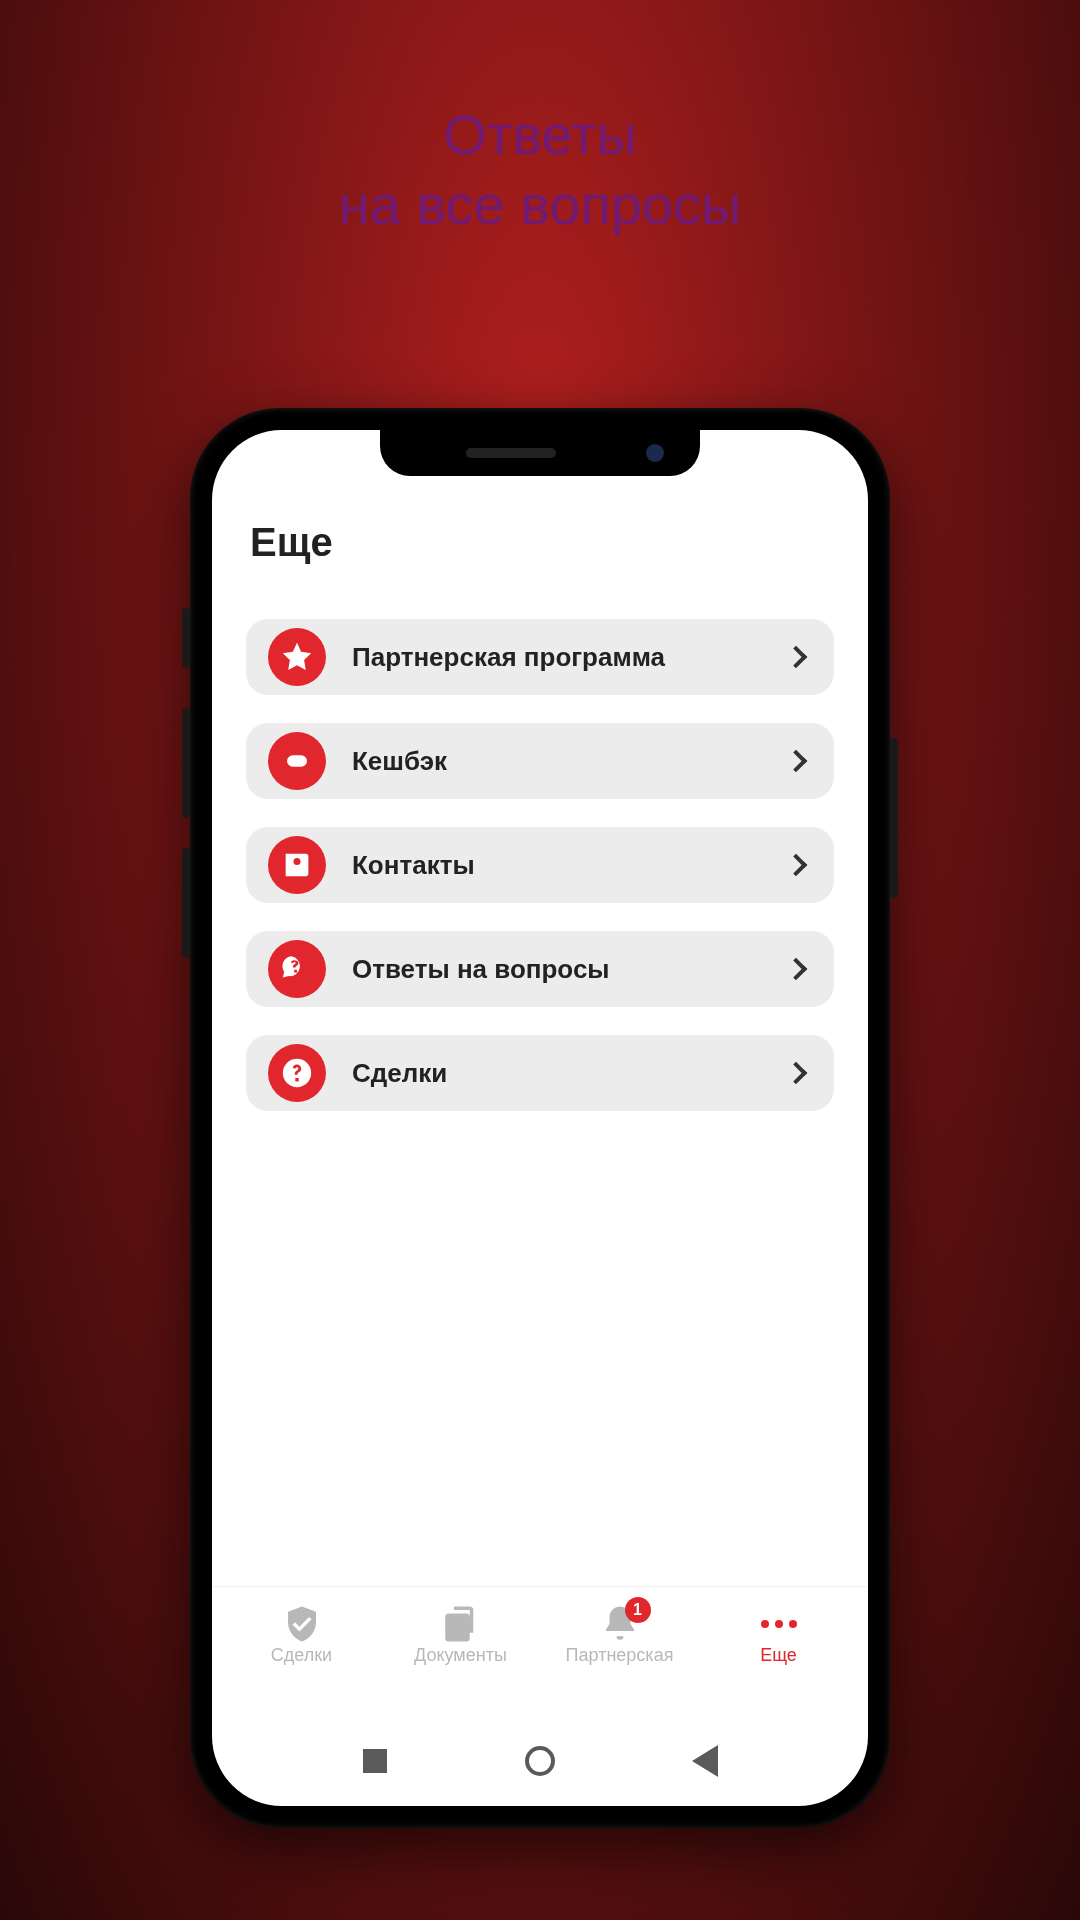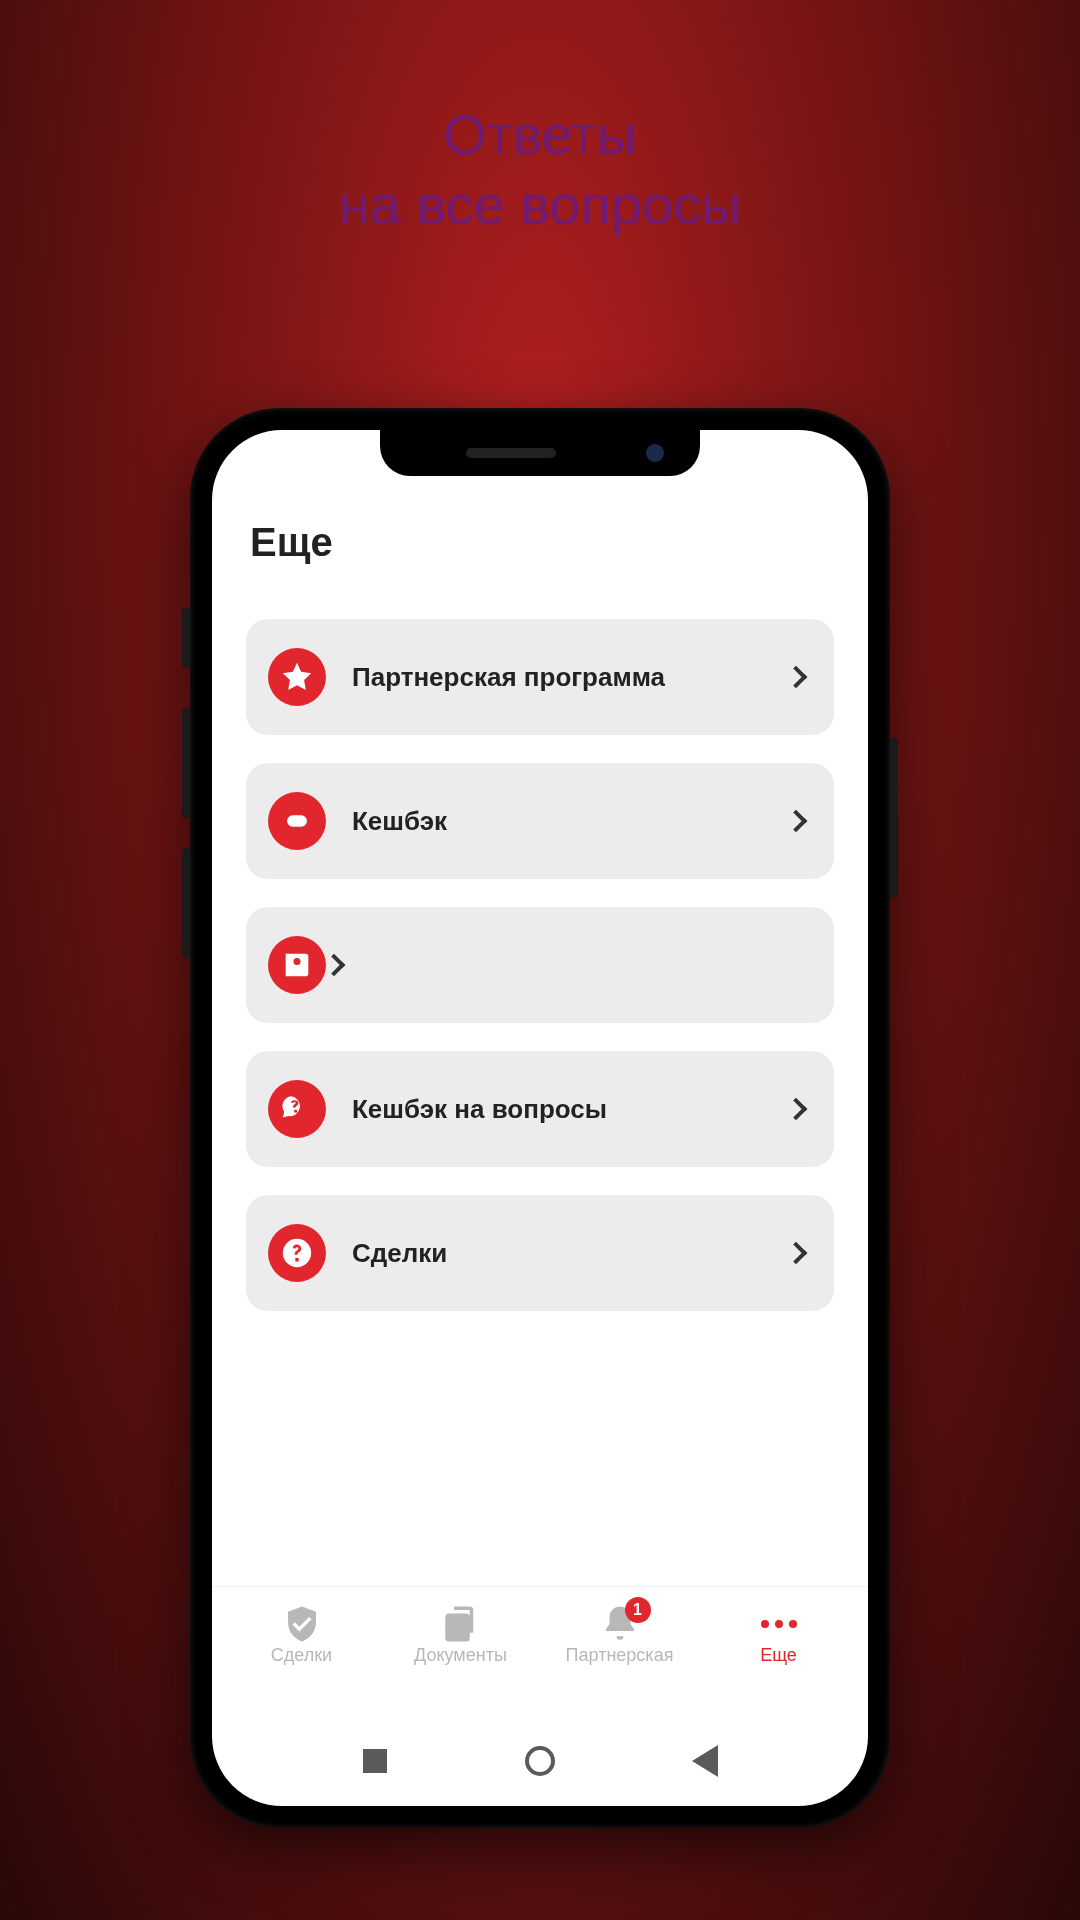--- a/index.html
+++ b/index.html
@@ -70,21 +70,21 @@
     font-weight: 700;
     color: #222;
     margin-bottom: 54px;
     padding-left: 4px;
   }
 
   .menu { display:flex; flex-direction:column; gap:28px; }
   .menu-item {
     background: #ececec;
     border-radius: 22px;
-    height: 116px;
+    height: 76px;
     display: flex;
     align-items: center;
     padding: 0 30px 0 22px;
     cursor: pointer;
   }
   .mi-icon {
     width: 58px; height: 58px;
     background: #e1272d;
     border-radius: 50%;
     display:flex; align-items:center; justify-content:center;
@@ -183,30 +183,31 @@
           <div class="mi-label">Кешбэк</div>
           <div class="chevron"></div>
         </div>
 
         <div class="menu-item">
           <div class="mi-icon">
             <svg viewBox="0 0 24 24">
                 <path d="M4 4h14a2 2 0 012 2v12a2 2 0 01-2 2H4zM12 7a2.5 2.5 0 100 5 2.5 2.5 0 000-5zm-4 9c0-2 2-3 4-3s4 1 4 3v1H8z"></path>
               </svg>
           </div>
+          <div class="mi-label">Контакты</div>
           <div class="chevron"></div>
         </div>
 
         <div class="menu-item">
           <div class="mi-icon">
             <svg viewBox="0 0 24 24">
                 <path d="M8 3a7 7 0 00-5 11l-1 4 4-1a7 7 0 102-14zm3 3a2 2 0 012 2c0 1-.7 1.4-1.3 1.8-.5.3-.7.6-.7 1.2h-2c0-1.5.8-2 1.5-2.5.4-.3.5-.5.5-.8a.7.7 0 00-.7-.7c-.4 0-.7.3-.8.7l-2-.3A2.8 2.8 0 0111 6zm-1 6.5h2v2h-2z"></path>
               </svg>
           </div>
-          <div class="mi-label">Кешбэк на вопросы</div>
+          <div class="mi-label">Ответы на вопросы</div>
           <div class="chevron"></div>
         </div>
 
 
         <div class="menu-item">
           <div class="mi-icon">
             <svg viewBox="0 0 24 24">
                 <path d="M12 2a10 10 0 100 20 10 10 0 000-20zm0 4a3 3 0 013 3c0 1.3-.9 1.9-1.7 2.5-.7.5-1 .9-1 1.8h-2c0-2 1-2.6 1.8-3.2.6-.4.9-.7.9-1.1a1 1 0 00-1-1 1 1 0 00-1 .9l-2-.2A3 3 0 0112 6zm-1.2 9.5h2.4V18h-2.4z"></path>
               </svg>
           </div>

